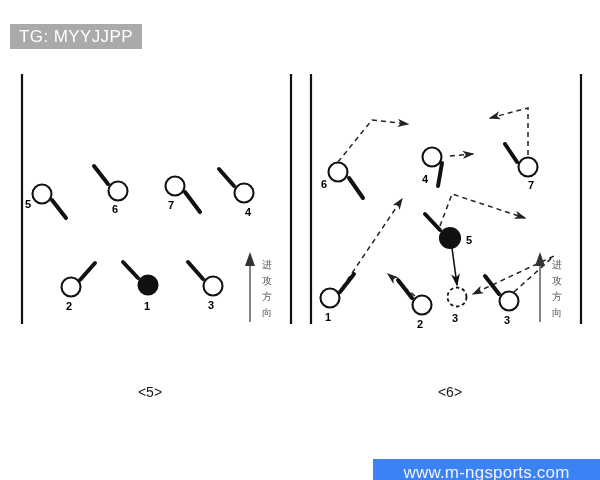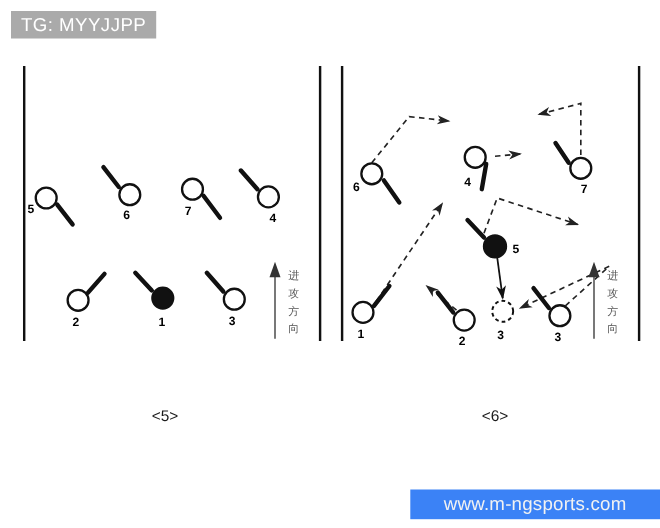--- a/index.html
+++ b/index.html
@@ -3,21 +3,21 @@
 <meta charset="utf-8">
 <style>
   html,body{margin:0;padding:0;}
   body{
     width:600px;height:480px;
     background:#ffffff;
     font-family:"Liberation Sans", sans-serif;
     position:relative;
     overflow:hidden;
   }
-  #stage{position:relative;width:600px;height:424px;}
+  #stage{position:relative;width:600px;height:424px;margin-top:14px;}
 
   
   .tag-banner{
     position:absolute;left:10px;top:10px;
     background:#aaaaaa;color:#ffffff;
     font-size:17px;line-height:25px;
     padding:0 9px;
     letter-spacing:0.4px;
     white-space:nowrap;
     font-family:"Liberation Sans", sans-serif;

